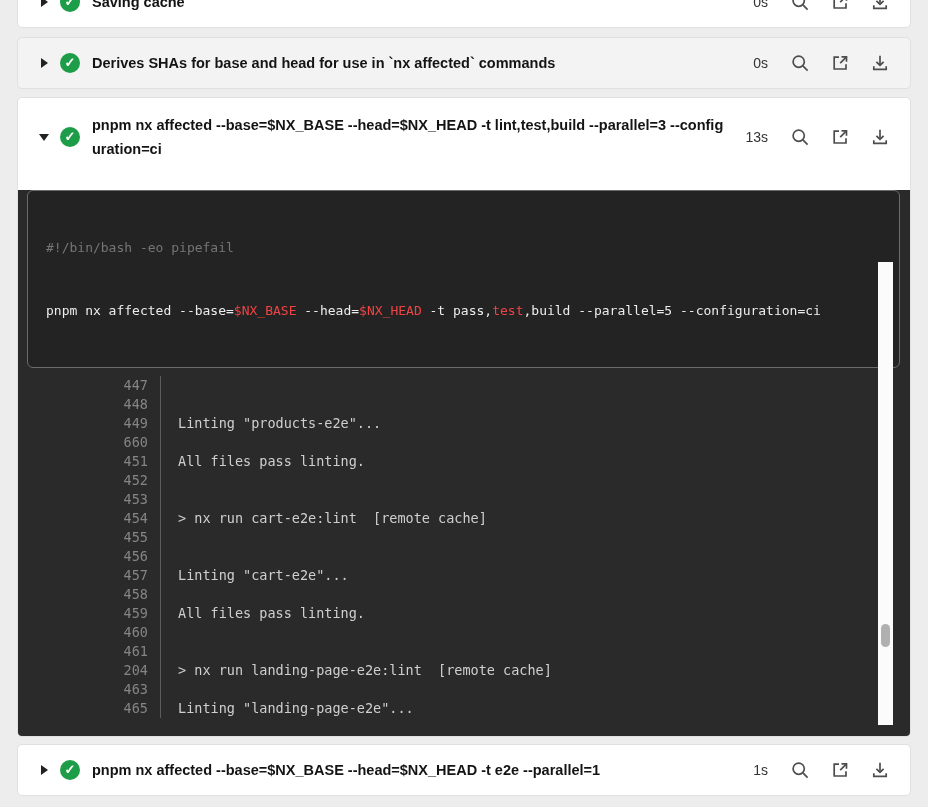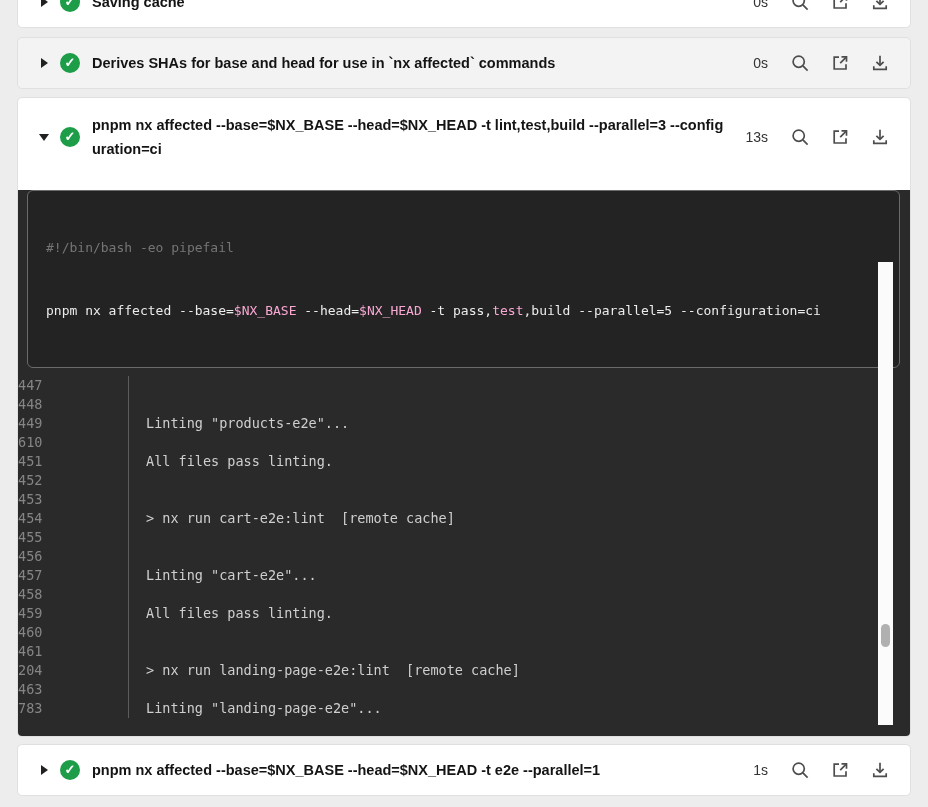--- a/index.html
+++ b/index.html
@@ -62,32 +62,33 @@
     border:1px solid #6b6b6b;
     border-radius:6px;
     padding:4px 18px;
     font-family:"DejaVu Sans Mono", monospace;
     font-size:13px;line-height:21px;
     white-space:pre;
     overflow:hidden;
   }
   .cmd-comment{color:#757575;}
   .cmd-line{color:#ececec;}
-  .seg-var{color:#f9a8d4;}
+  .seg-var{color:#ef4444;}
   .loglist{
     margin-top:8px;
     font-family:"DejaVu Sans Mono", monospace;
     font-size:13.5px;line-height:19px;
     color:#cfcfcf;
   }
   .logline{display:flex;}
   .ln{
-    flex:0 0 98px;width:98px;
+    flex:0 0 98px;width:98px;text-align:right;
     color:#858585;
     user-select:none;
+    padding-left:32px;
   }
   .lt{
     flex:1 1 auto;
     margin-left:12px;
     border-left:1px solid #5c5c5c;
     padding-left:17px;
     white-space:pre;
     min-height:19px;
   }
   .scrollbar{
@@ -224,21 +225,21 @@
     <span class="ln">448</span>
     <span class="lt"></span>
   </div>
 
   <div class="logline">
     <span class="ln">449</span>
     <span class="lt">Linting "products-e2e"...</span>
   </div>
 
   <div class="logline">
-    <span class="ln">610</span>
+    <span class="ln">660</span>
     <span class="lt"></span>
   </div>
 
   <div class="logline">
     <span class="ln">451</span>
     <span class="lt">All files pass linting.</span>
   </div>
 
   <div class="logline">
     <span class="ln">452</span>
@@ -295,21 +296,21 @@
     <span class="lt">&gt; nx run landing-page-e2e:lint  [remote cache]</span>
   </div>
 
   <div class="logline">
     <span class="ln">463</span>
     <span class="lt"></span>
   </div>
 
 
   <div class="logline">
-    <span class="ln">783</span>
+    <span class="ln">465</span>
     <span class="lt">Linting "landing-page-e2e"...</span>
   </div>
 
 </div>
       <div class="scrollbar">
         <div class="scroll-thumb"></div>
       </div>
     </div>
   </div>
 

